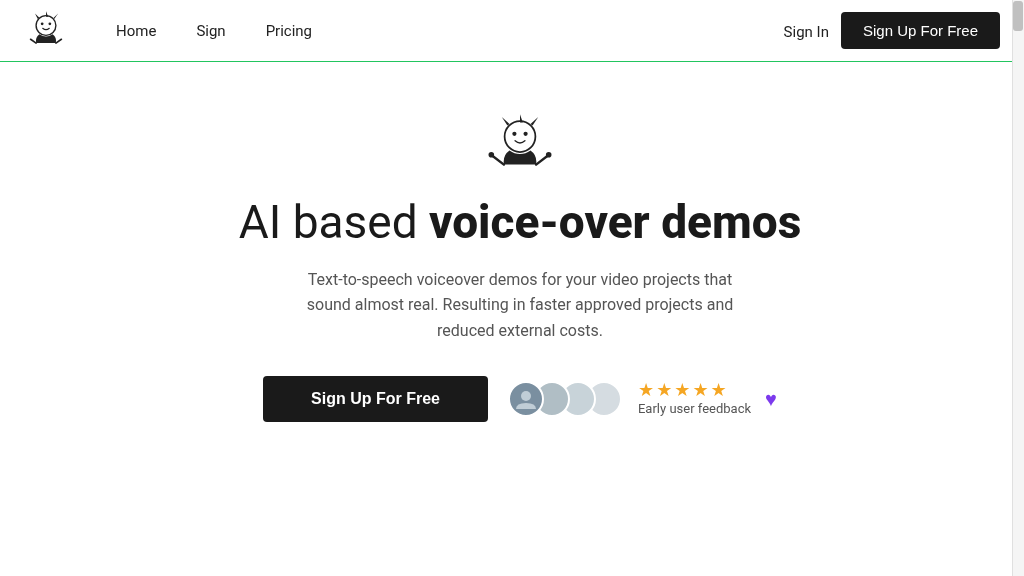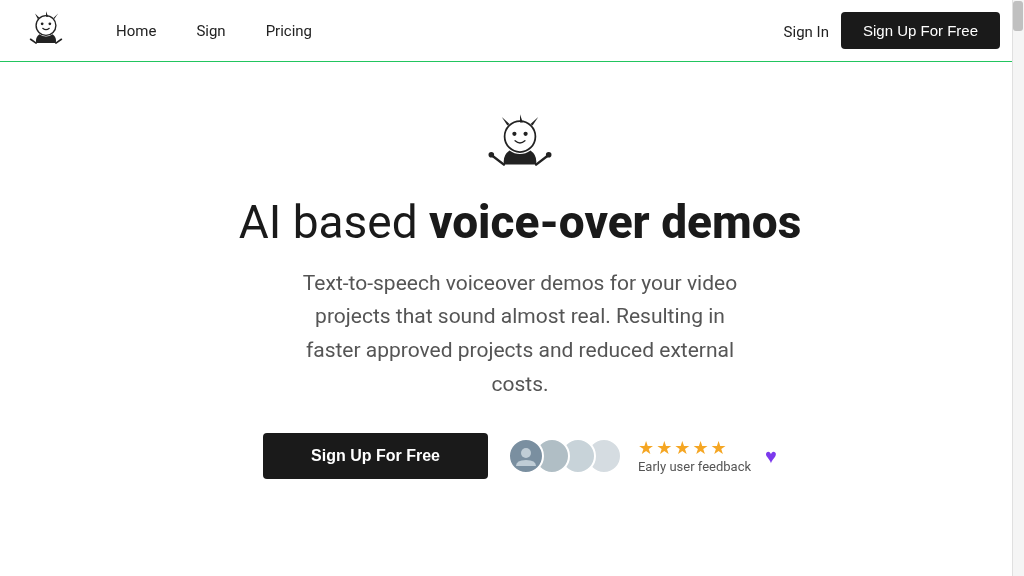--- a/index.html
+++ b/index.html
@@ -103,21 +103,21 @@
 
     .hero-title-normal {
       font-weight: 400;
     }
 
     .hero-title-bold {
       font-weight: 800;
     }
 
     .hero-subtitle {
-      font-size: 21px;
+      font-size: 16px;
       color: #555;
       max-width: 460px;
       line-height: 1.6;
       margin-bottom: 32px;
       text-align: center;
     }
 
     
     .cta-row {
       display: flex;

